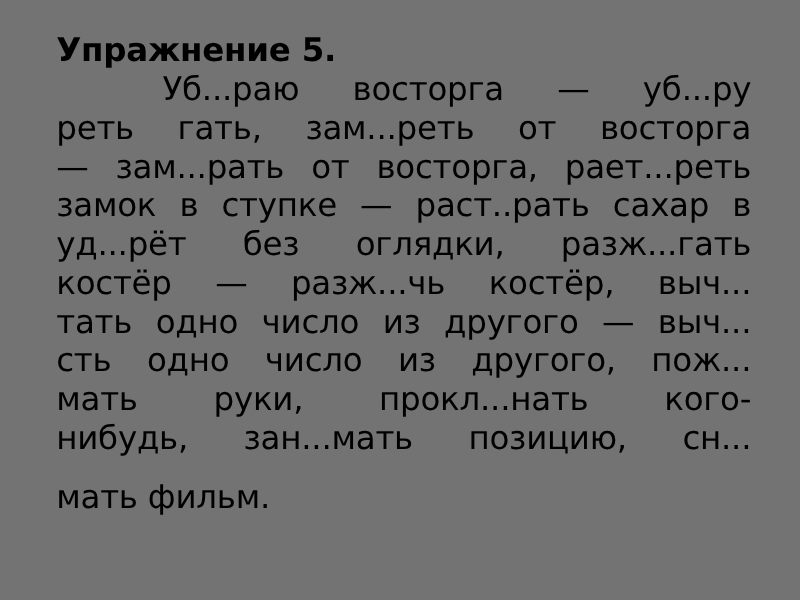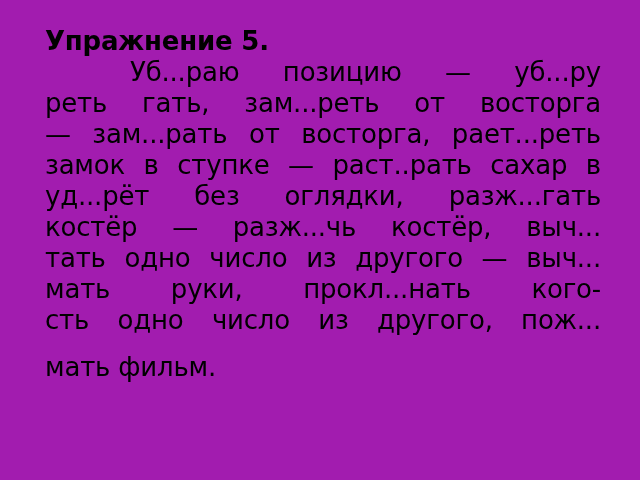--- a/index.html
+++ b/index.html
@@ -28,27 +28,28 @@
   .jline {
     text-align: justify;
     text-align-last: justify;
   }
   .indent { padding-left: 85px; }
   .lastline { text-align: left; margin-top: 16px; }
 </style>
 </head>
 <body>
 
-<div class="slide" style="background: #a21caf; color: rgb(0, 0, 0);">
+<div class="slide" style="background: #737373; color: rgb(0, 0, 0);">
   <div class="content">
     <div class="title">Упражнение 5.</div>
-    <div class="line jline indent">Уб...раю позицию — уб...ру</div>
+    <div class="line jline indent">Уб...раю восторга — уб...ру</div>
     <div class="line jline">реть гать, зам...реть от восторга</div>
     <div class="line jline">— зам...рать от восторга, рает...реть</div>
     <div class="line jline">замок в ступке — раст..рать сахар в</div>
     <div class="line jline">уд...рёт без оглядки, разж...гать</div>
     <div class="line jline">костёр — разж...чь костёр, выч...</div>
     <div class="line jline">тать одно число из другого — выч...</div>
+    <div class="line jline">сть одно число из другого, пож...</div>
     <div class="line jline">мать руки, прокл...нать кого-</div>
-    <div class="line jline">сть одно число из другого, пож...</div>
+    <div class="line jline">нибудь, зан...мать позицию, сн...</div>
     <div class="line lastline">мать фильм.</div>
   </div>
 </div>
 
 </body></html>

